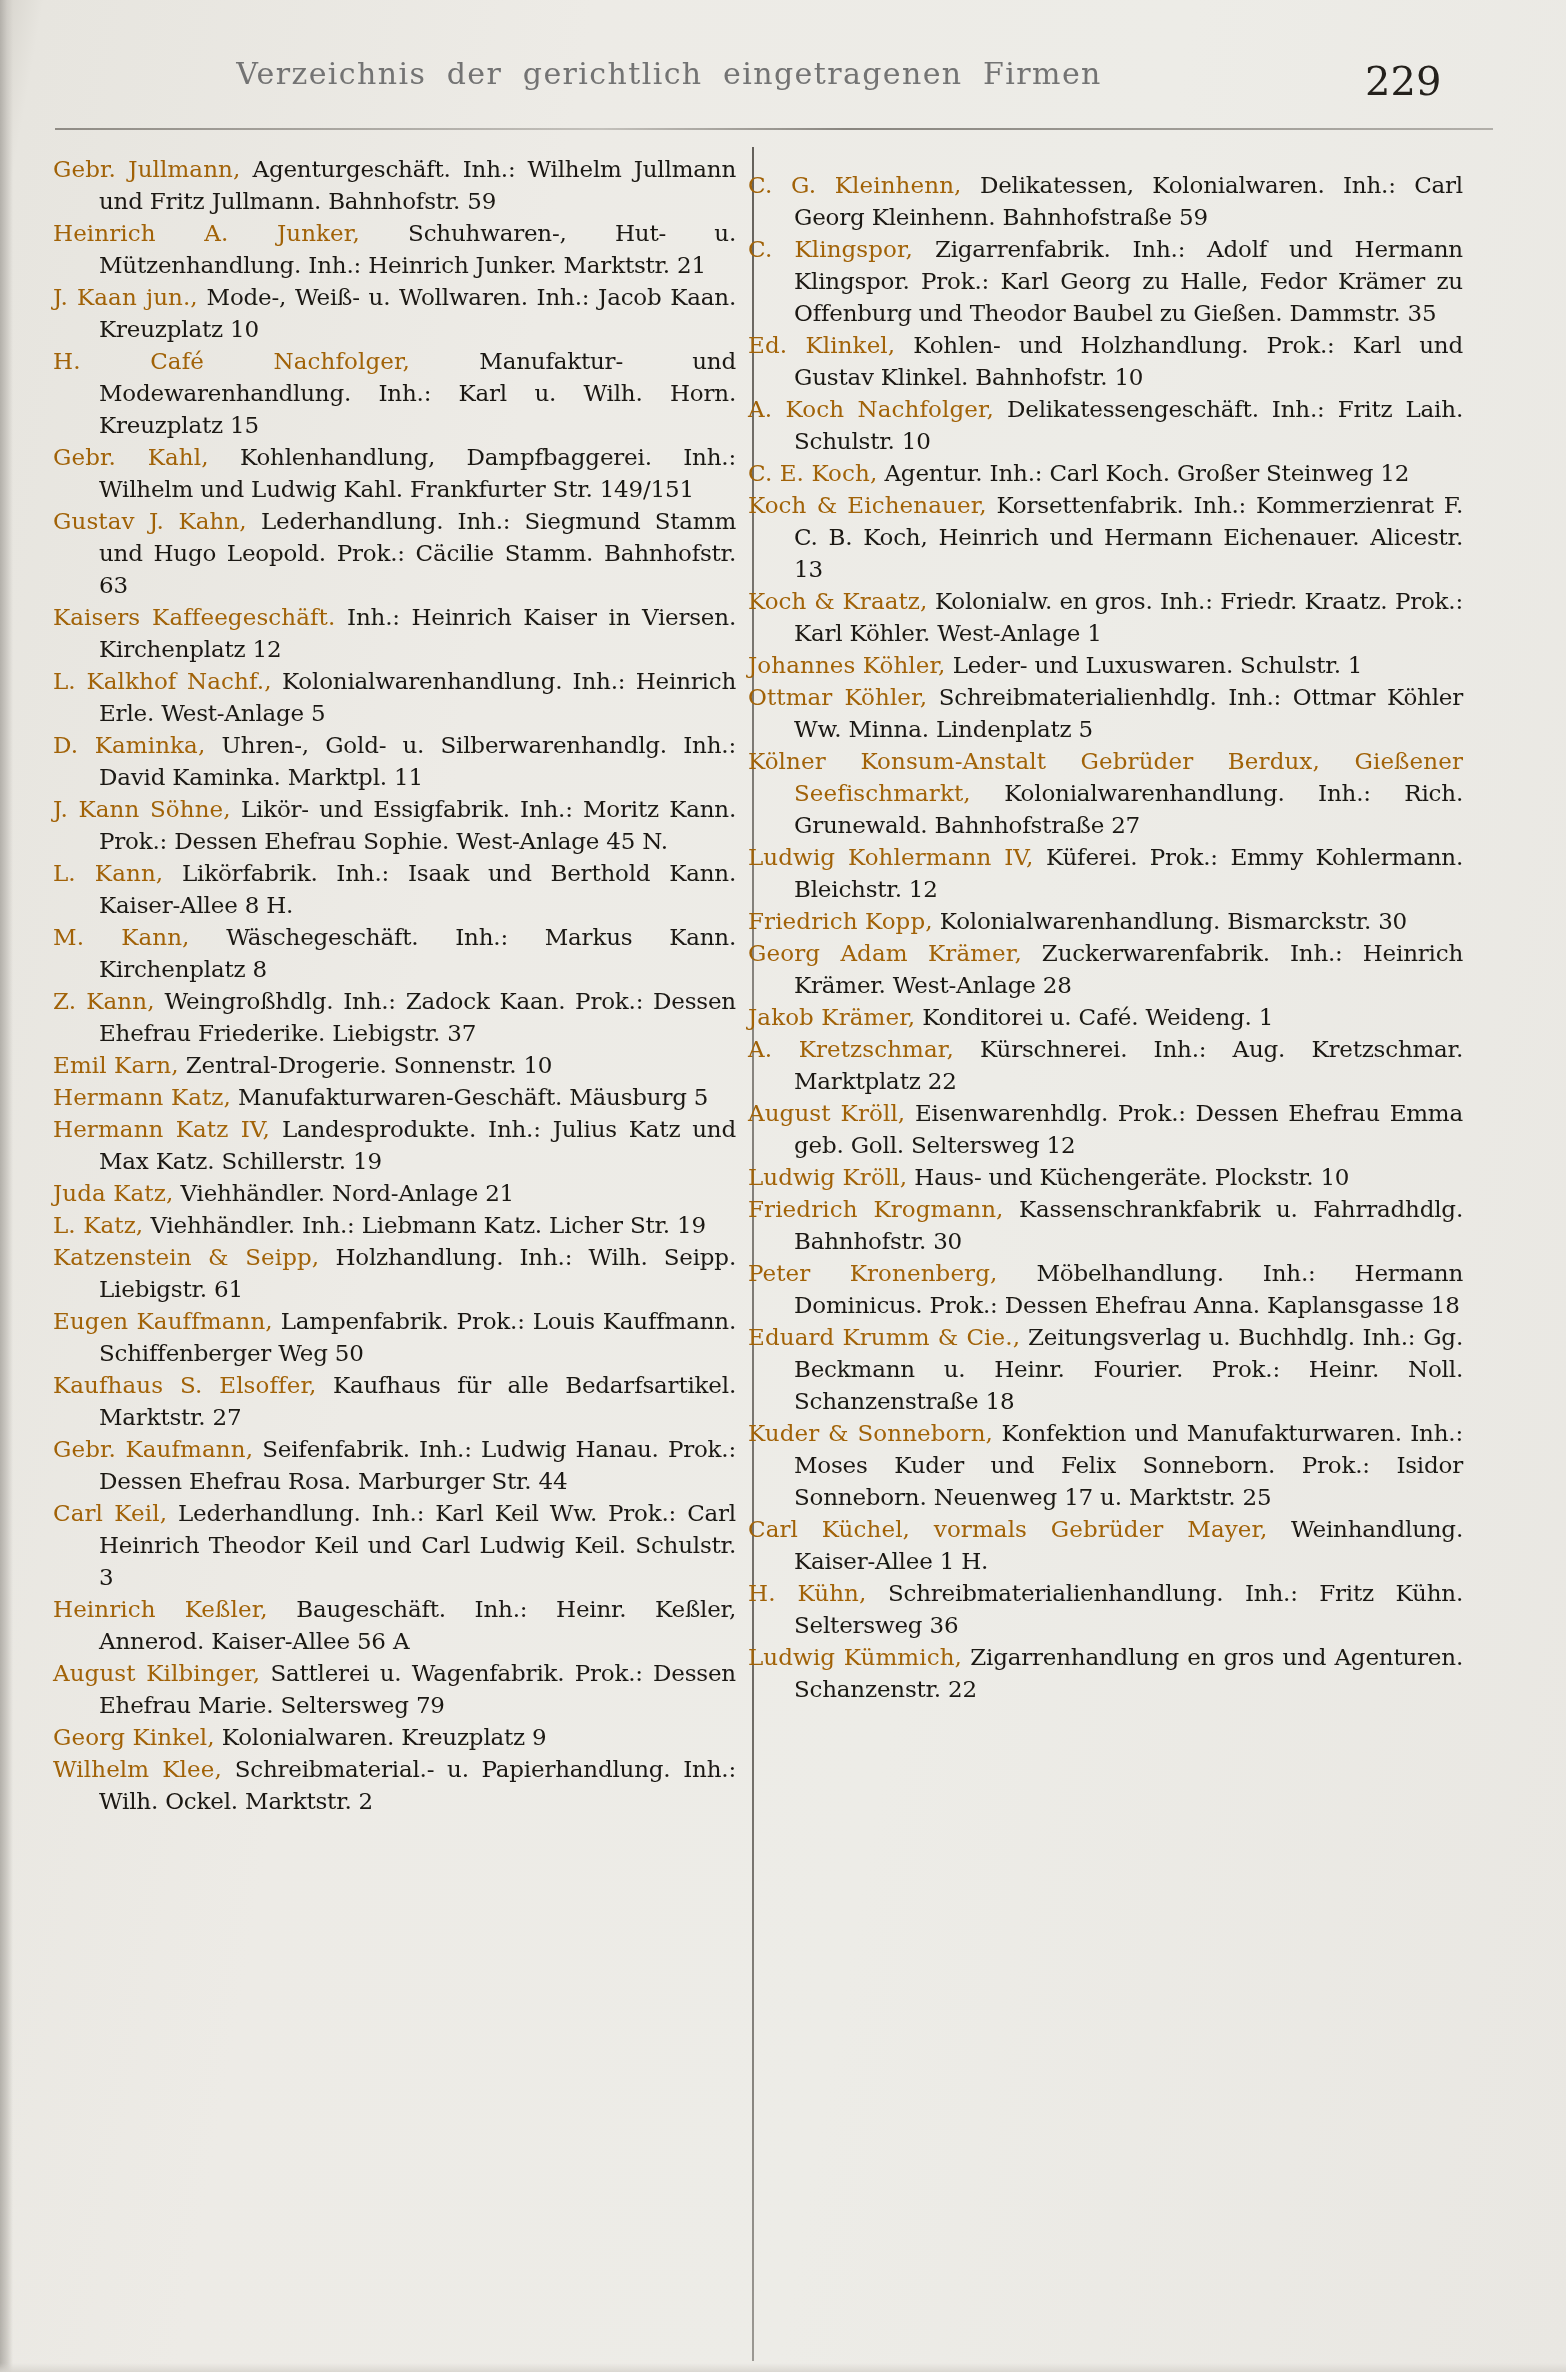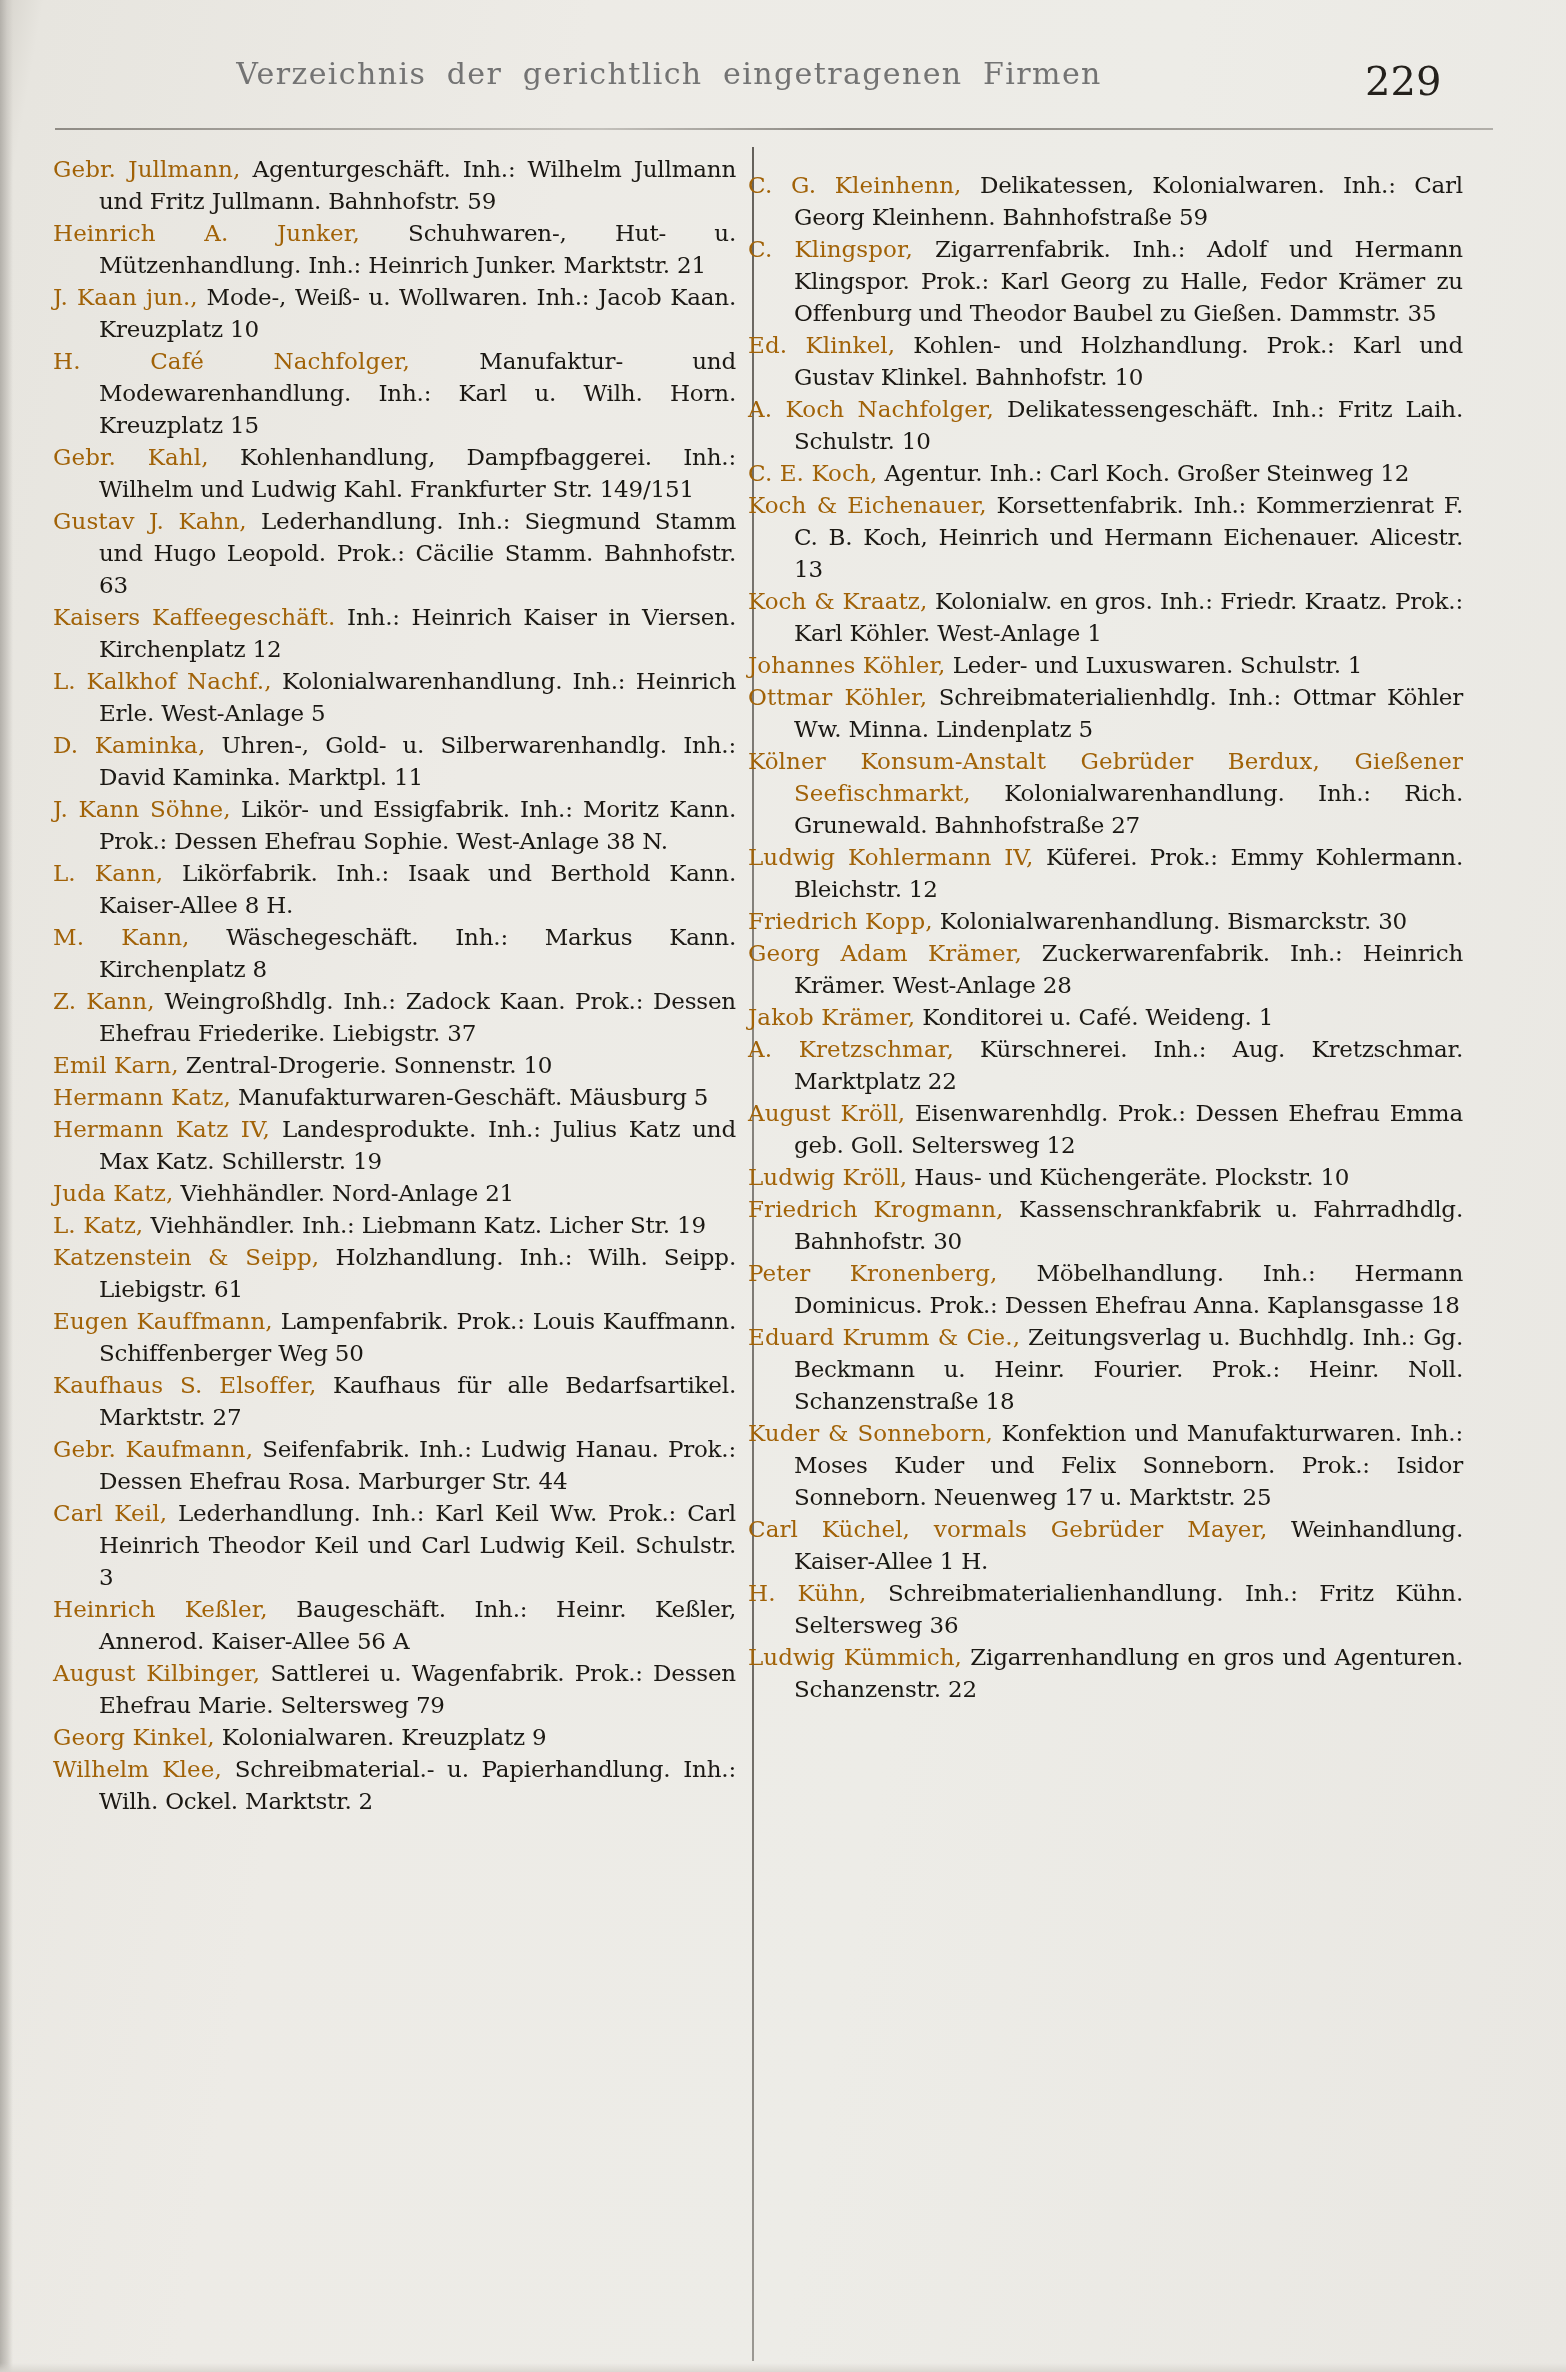--- a/index.html
+++ b/index.html
@@ -130,21 +130,21 @@
   <p class="entry"><span class="firm">Gebr. Kahl,</span><span class="details"> Kohlenhandlung, Dampfbaggerei. Inh.: Wilhelm und Ludwig Kahl. Frankfurter Str. 149/151</span></p>
 
   <p class="entry"><span class="firm">Gustav J. Kahn,</span><span class="details"> Lederhandlung. Inh.: Siegmund Stamm und Hugo Leopold. Prok.: Cäcilie Stamm. Bahnhofstr. 63</span></p>
 
   <p class="entry"><span class="firm">Kaisers Kaffeegeschäft.</span><span class="details"> Inh.: Heinrich Kaiser in Viersen. Kirchenplatz 12</span></p>
 
   <p class="entry"><span class="firm">L. Kalkhof Nachf.,</span><span class="details"> Kolonialwarenhandlung. Inh.: Heinrich Erle. West-Anlage 5</span></p>
 
   <p class="entry"><span class="firm">D. Kaminka,</span><span class="details"> Uhren-, Gold- u. Silberwarenhandlg. Inh.: David Kaminka. Marktpl. 11</span></p>
 
-  <p class="entry"><span class="firm">J. Kann Söhne,</span><span class="details"> Likör- und Essigfabrik. Inh.: Moritz Kann. Prok.: Dessen Ehefrau Sophie. West-Anlage 38 N.</span></p>
+  <p class="entry"><span class="firm">J. Kann Söhne,</span><span class="details"> Likör- und Essigfabrik. Inh.: Moritz Kann. Prok.: Dessen Ehefrau Sophie. West-Anlage 45 N.</span></p>
 
   <p class="entry"><span class="firm">L. Kann,</span><span class="details"> Likörfabrik. Inh.: Isaak und Berthold Kann. Kaiser-Allee 8 H.</span></p>
 
   <p class="entry"><span class="firm">M. Kann,</span><span class="details"> Wäschegeschäft. Inh.: Markus Kann. Kirchenplatz 8</span></p>
 
   <p class="entry"><span class="firm">Z. Kann,</span><span class="details"> Weingroßhdlg. Inh.: Zadock Kaan. Prok.: Dessen Ehefrau Friederike. Liebigstr. 37</span></p>
 
   <p class="entry"><span class="firm">Emil Karn,</span><span class="details"> Zentral-Drogerie. Sonnenstr. 10</span></p>
 
   <p class="entry"><span class="firm">Hermann Katz,</span><span class="details"> Manufakturwaren-Geschäft. Mäusburg 5</span></p>

